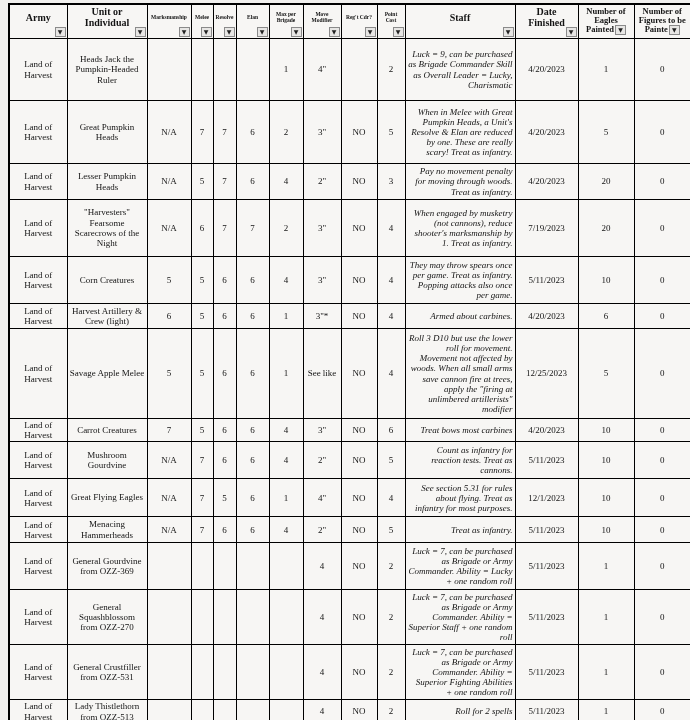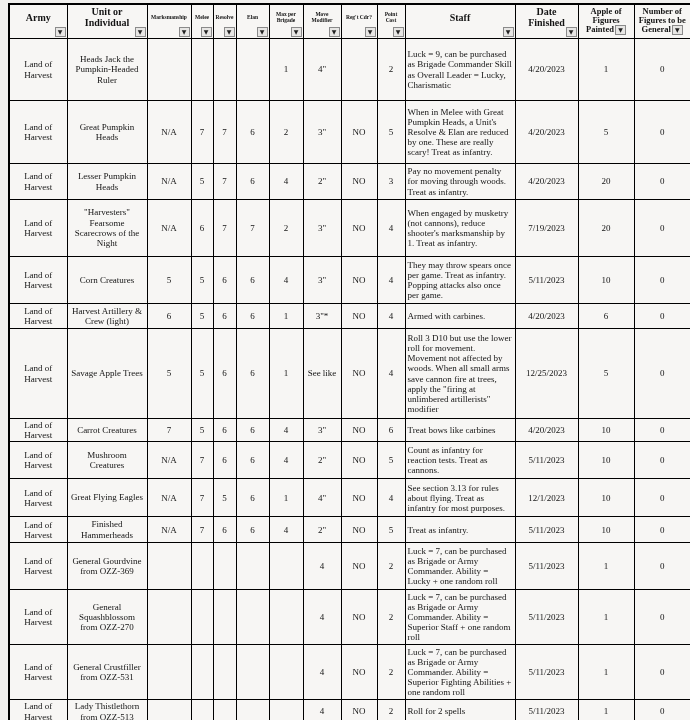--- a/index.html
+++ b/index.html
@@ -26,21 +26,21 @@
   th{
     position:relative;
     font-weight:bold;
     line-height:1.1;
     padding-bottom:10px;
   }
   th.h-lg{font-size:10px;}
   th.h-md{font-size:8.5px;line-height:1.05;padding-bottom:2px;}
   th.h-xs{font-size:5.5px;}
   td{font-size:9px;line-height:1.12;}
-  td.c-notes{text-align:left;}
+  td.c-notes{text-align:right;font-style:italic;}
   td.c-unit{line-height:1.15;}
   .filter-btn{
     position:absolute;right:1px;bottom:1px;
     width:11px;height:10px;
     background:#e7e6e4;
     border:1px solid #8a8a8a;
     font-size:6px;line-height:8px;
     text-align:center;color:#222;
     font-family:"DejaVu Sans",sans-serif;
     box-sizing:border-box;
@@ -76,22 +76,22 @@
           <th class="h-xs"><span>Marksmanship</span><span class="filter-btn">▼</span></th>
           <th class="h-xs"><span>Melee</span><span class="filter-btn">▼</span></th>
           <th class="h-xs"><span>Resolve</span><span class="filter-btn">▼</span></th>
           <th class="h-xs"><span>Elan</span><span class="filter-btn">▼</span></th>
           <th class="h-xs"><span>Max per Brigade</span><span class="filter-btn">▼</span></th>
           <th class="h-xs"><span>Move Modifier</span><span class="filter-btn">▼</span></th>
           <th class="h-xs"><span>Reg't Cdr?</span><span class="filter-btn">▼</span></th>
           <th class="h-xs"><span>Point Cost</span><span class="filter-btn">▼</span></th>
           <th class="h-lg"><span>Staff</span><span class="filter-btn">▼</span></th>
           <th class="h-lg"><span>Date Finished</span><span class="filter-btn">▼</span></th>
-          <th class="h-md"><span>Apple of Figures Painted</span><span class="filter-btn">▼</span></th>
-          <th class="h-md"><span>Number of Figures to be General</span><span class="filter-btn">▼</span></th>
+          <th class="h-md"><span>Number of Eagles Painted</span><span class="filter-btn">▼</span></th>
+          <th class="h-md"><span>Number of Figures to be Painte</span><span class="filter-btn">▼</span></th>
         </tr>
     </thead>
     <tbody>
         <tr style="height: 62px;">
           <td class="c-army">Land of Harvest</td>
           <td class="c-unit">Heads Jack the Pumpkin-Headed Ruler</td>
           <td class="c-marksmanship"></td>
           <td class="c-melee"></td>
           <td class="c-resolve"></td>
           <td class="c-elan"></td>
@@ -172,28 +172,28 @@
           <td class="c-army">Land of Harvest</td>
           <td class="c-unit">Harvest Artillery &amp; Crew (light)</td>
           <td class="c-marksmanship">6</td>
           <td class="c-melee">5</td>
           <td class="c-resolve">6</td>
           <td class="c-elan">6</td>
           <td class="c-max_per_brigade">1</td>
           <td class="c-move_modifier">3"*</td>
           <td class="c-regt_cdr">NO</td>
           <td class="c-point_cost">4</td>
-          <td class="c-notes">Armed with carbines.</td>
+          <td class="c-notes">Armed about carbines.</td>
           <td class="c-date_finished">4/20/2023</td>
           <td class="c-figures_painted">6</td>
           <td class="c-figures_to_be_painted">0</td>
         </tr>
         <tr style="height: 90px;">
           <td class="c-army">Land of Harvest</td>
-          <td class="c-unit">Savage Apple Trees</td>
+          <td class="c-unit">Savage Apple Melee</td>
           <td class="c-marksmanship">5</td>
           <td class="c-melee">5</td>
           <td class="c-resolve">6</td>
           <td class="c-elan">6</td>
           <td class="c-max_per_brigade">1</td>
           <td class="c-move_modifier">See like</td>
           <td class="c-regt_cdr">NO</td>
           <td class="c-point_cost">4</td>
           <td class="c-notes">Roll 3 D10 but use the lower roll for movement. Movement not affected by woods. When all small arms save cannon fire at trees, apply the "firing at unlimbered artillerists" modifier</td>
           <td class="c-date_finished">12/25/2023</td>
@@ -204,28 +204,28 @@
           <td class="c-army">Land of Harvest</td>
           <td class="c-unit">Carrot Creatures</td>
           <td class="c-marksmanship">7</td>
           <td class="c-melee">5</td>
           <td class="c-resolve">6</td>
           <td class="c-elan">6</td>
           <td class="c-max_per_brigade">4</td>
           <td class="c-move_modifier">3"</td>
           <td class="c-regt_cdr">NO</td>
           <td class="c-point_cost">6</td>
-          <td class="c-notes">Treat bows like carbines</td>
+          <td class="c-notes">Treat bows most carbines</td>
           <td class="c-date_finished">4/20/2023</td>
           <td class="c-figures_painted">10</td>
           <td class="c-figures_to_be_painted">0</td>
         </tr>
         <tr style="height: 37px;">
           <td class="c-army">Land of Harvest</td>
-          <td class="c-unit">Mushroom Creatures</td>
+          <td class="c-unit">Mushroom Gourdvine</td>
           <td class="c-marksmanship">N/A</td>
           <td class="c-melee">7</td>
           <td class="c-resolve">6</td>
           <td class="c-elan">6</td>
           <td class="c-max_per_brigade">4</td>
           <td class="c-move_modifier">2"</td>
           <td class="c-regt_cdr">NO</td>
           <td class="c-point_cost">5</td>
           <td class="c-notes">Count as infantry for reaction tests.  Treat as cannons.</td>
           <td class="c-date_finished">5/11/2023</td>
@@ -236,28 +236,28 @@
           <td class="c-army">Land of Harvest</td>
           <td class="c-unit">Great Flying Eagles</td>
           <td class="c-marksmanship">N/A</td>
           <td class="c-melee">7</td>
           <td class="c-resolve">5</td>
           <td class="c-elan">6</td>
           <td class="c-max_per_brigade">1</td>
           <td class="c-move_modifier">4"</td>
           <td class="c-regt_cdr">NO</td>
           <td class="c-point_cost">4</td>
-          <td class="c-notes">See section 3.13 for rules about flying.  Treat as infantry for most purposes.</td>
+          <td class="c-notes">See section 5.31 for rules about flying.  Treat as infantry for most purposes.</td>
           <td class="c-date_finished">12/1/2023</td>
           <td class="c-figures_painted">10</td>
           <td class="c-figures_to_be_painted">0</td>
         </tr>
         <tr style="height: 26px;">
           <td class="c-army">Land of Harvest</td>
-          <td class="c-unit">Finished Hammerheads</td>
+          <td class="c-unit">Menacing Hammerheads</td>
           <td class="c-marksmanship">N/A</td>
           <td class="c-melee">7</td>
           <td class="c-resolve">6</td>
           <td class="c-elan">6</td>
           <td class="c-max_per_brigade">4</td>
           <td class="c-move_modifier">2"</td>
           <td class="c-regt_cdr">NO</td>
           <td class="c-point_cost">5</td>
           <td class="c-notes">Treat as infantry.</td>
           <td class="c-date_finished">5/11/2023</td>

